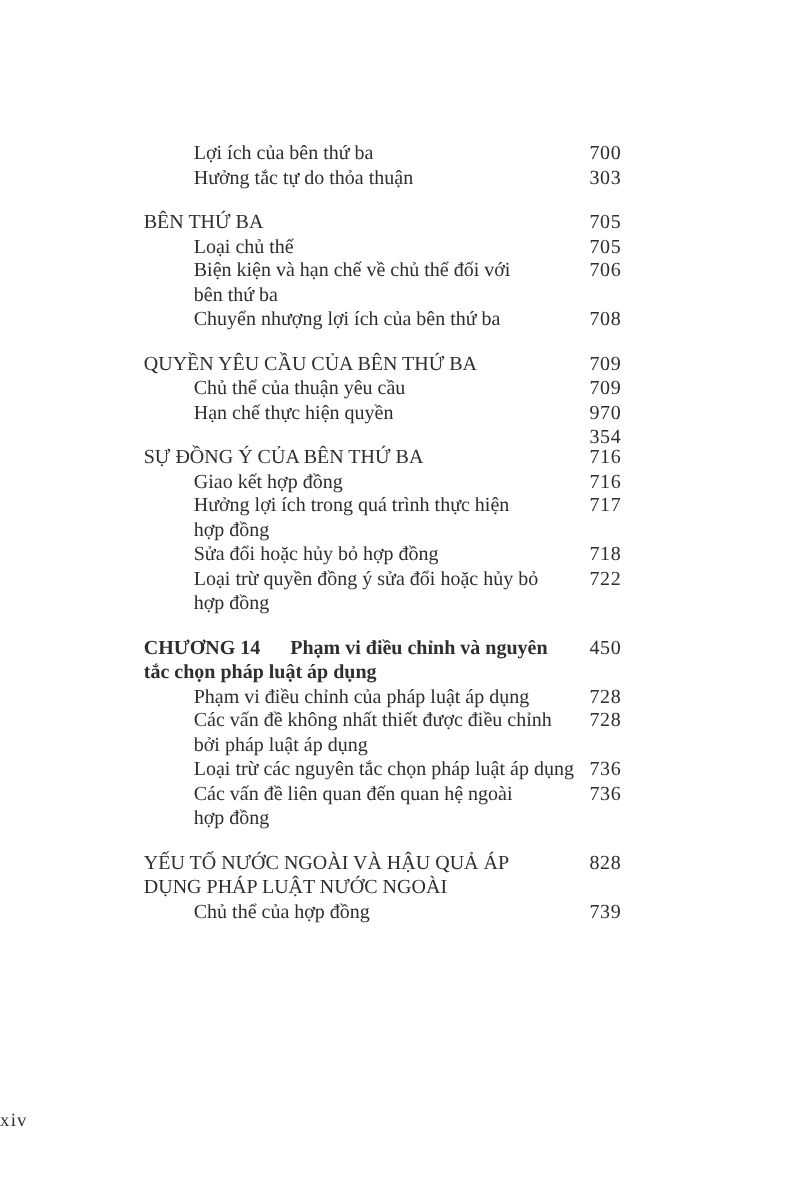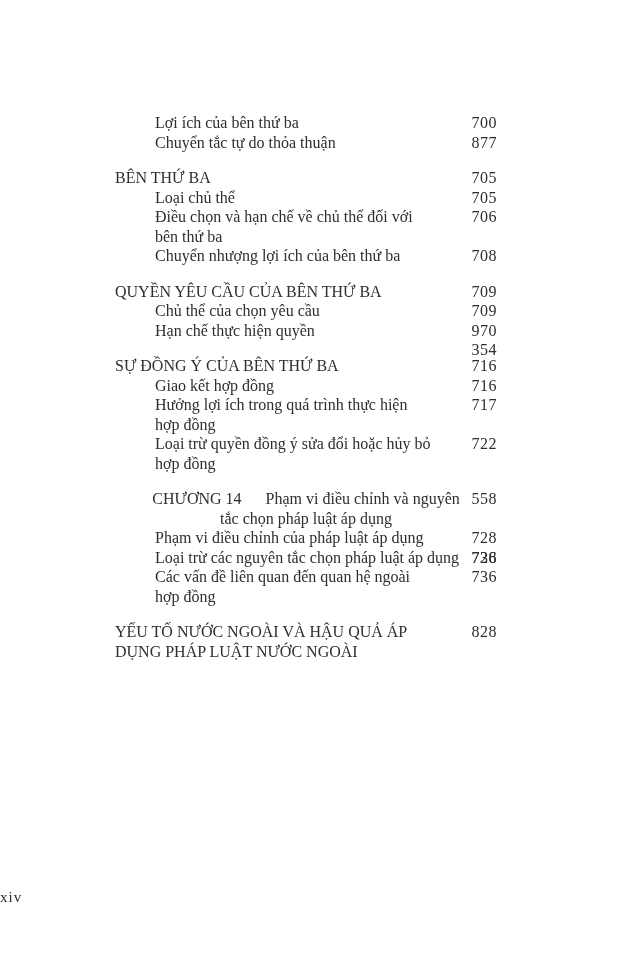--- a/index.html
+++ b/index.html
@@ -35,22 +35,21 @@
     position: absolute;
     right: 0;
     top: 0;
     text-align: left;
     letter-spacing: 0.5px;
   }
   .toc-row.sub .toc-label {
     margin-left: 40px;
   }
   .toc-row.chapter .toc-label {
-    font-weight: normal;
-    text-align: center;
+    font-weight: bold;
   }
   .toc-row.chapter .toc-page {
     font-weight: normal;
   }
   .toc-row.gap {
     margin-top: 16px;
   }
   .footer {
     position: absolute;
     left: 0;
@@ -65,52 +64,52 @@
 <body>
 
 <div class="page" style="color: rgb(46, 46, 46); background: rgb(255, 255, 255);">
   <main class="toc" id="toc">
   <div class="toc-row sub">
     <span class="toc-label">Lợi ích của bên thứ ba</span>
     <span class="toc-page">700</span>
   </div>
 
   <div class="toc-row sub">
-    <span class="toc-label">Chuyển tắc tự do thỏa thuận</span>
-    <span class="toc-page">877</span>
+    <span class="toc-label">Hưởng tắc tự do thỏa thuận</span>
+    <span class="toc-page">303</span>
   </div>
 
   <div class="toc-row section gap">
     <span class="toc-label">BÊN THỨ BA</span>
     <span class="toc-page">705</span>
   </div>
 
   <div class="toc-row sub">
     <span class="toc-label">Loại chủ thể</span>
     <span class="toc-page">705</span>
   </div>
 
   <div class="toc-row sub">
-    <span class="toc-label">Điều chọn và hạn chế về chủ thể đối với
+    <span class="toc-label">Biện kiện và hạn chế về chủ thể đối với
 bên thứ ba</span>
     <span class="toc-page">706</span>
   </div>
 
   <div class="toc-row sub">
     <span class="toc-label">Chuyển nhượng lợi ích của bên thứ ba</span>
     <span class="toc-page">708</span>
   </div>
 
   <div class="toc-row section gap">
     <span class="toc-label">QUYỀN YÊU CẦU CỦA BÊN THỨ BA</span>
     <span class="toc-page">709</span>
   </div>
 
   <div class="toc-row sub">
-    <span class="toc-label">Chủ thể của chọn yêu cầu</span>
+    <span class="toc-label">Chủ thể của thuận yêu cầu</span>
     <span class="toc-page">709</span>
   </div>
 
   <div class="toc-row sub">
     <span class="toc-label">Hạn chế thực hiện quyền</span>
     <span class="toc-page">970</span>
   </div>
 
   <div class="toc-row sub">
     <span class="toc-page">354</span>
@@ -125,57 +124,67 @@
     <span class="toc-label">Giao kết hợp đồng</span>
     <span class="toc-page">716</span>
   </div>
 
   <div class="toc-row sub">
     <span class="toc-label">Hưởng lợi ích trong quá trình thực hiện
 hợp đồng</span>
     <span class="toc-page">717</span>
   </div>
 
+  <div class="toc-row sub">
+    <span class="toc-label">Sửa đổi hoặc hủy bỏ hợp đồng</span>
+    <span class="toc-page">718</span>
+  </div>
 
   <div class="toc-row sub">
     <span class="toc-label">Loại trừ quyền đồng ý sửa đổi hoặc hủy bỏ
 hợp đồng</span>
     <span class="toc-page">722</span>
   </div>
 
   <div class="toc-row chapter gap">
     <span class="toc-label">CHƯƠNG 14  Phạm vi điều chỉnh và nguyên
 tắc chọn pháp luật áp dụng</span>
-    <span class="toc-page">558</span>
+    <span class="toc-page">450</span>
   </div>
 
 
   <div class="toc-row sub">
     <span class="toc-label">Phạm vi điều chỉnh của pháp luật áp dụng</span>
     <span class="toc-page">728</span>
   </div>
 
   <div class="toc-row sub">
+    <span class="toc-label">Các vấn đề không nhất thiết được điều chỉnh
+bởi pháp luật áp dụng</span>
     <span class="toc-page">728</span>
   </div>
 
   <div class="toc-row sub">
     <span class="toc-label">Loại trừ các nguyên tắc chọn pháp luật áp dụng</span>
     <span class="toc-page">736</span>
   </div>
 
   <div class="toc-row sub">
     <span class="toc-label">Các vấn đề liên quan đến quan hệ ngoài
 hợp đồng</span>
     <span class="toc-page">736</span>
   </div>
 
   <div class="toc-row section gap">
     <span class="toc-label">YẾU TỐ NƯỚC NGOÀI VÀ HẬU QUẢ ÁP
 DỤNG PHÁP LUẬT NƯỚC NGOÀI</span>
     <span class="toc-page">828</span>
   </div>
 
+  <div class="toc-row sub">
+    <span class="toc-label">Chủ thể của hợp đồng</span>
+    <span class="toc-page">739</span>
+  </div>
 </main>
   <footer class="footer">
     <span>xiv</span>
   </footer>
 </div>
 
 </body></html>

